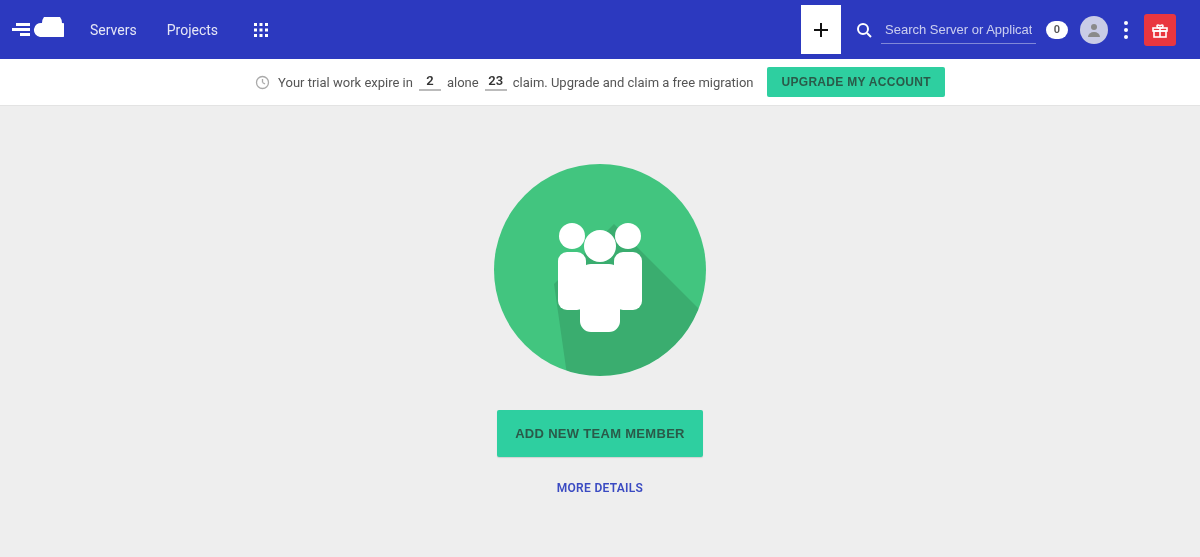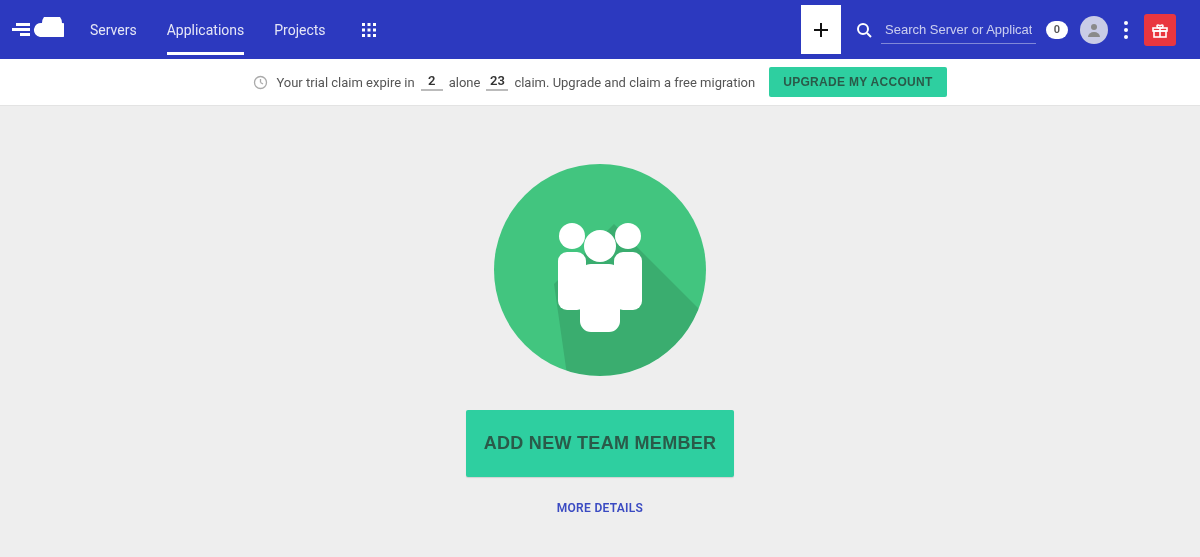--- a/index.html
+++ b/index.html
@@ -23,41 +23,38 @@
 .kebab-btn{display:flex;flex-direction:column;align-items:center;justify-content:center;width:20px;height:28px;margin-left:8px;cursor:pointer;gap:3px;}
 .kebab-btn span{width:4px;height:4px;background:#fff;border-radius:50%;}
 .gift-btn{width:32px;height:32px;background:#e9363f;border-radius:3px;display:flex;align-items:center;justify-content:center;margin:0 16px 0 8px;cursor:pointer;}
 .trial-bar{background:#fff;height:47px;display:flex;align-items:center;justify-content:center;font-size:13px;color:#555;border-bottom:1px solid #e3e3e3;}
 .trial-bar .clock{display:inline-flex;margin-right:8px;}
 .trial-num{display:inline-block;min-width:22px;text-align:center;font-weight:600;color:#333;border-bottom:2px solid #bbb;margin:0 6px;padding-bottom:1px;}
 .upgrade-btn{background:#2ecfa0;color:#2a5a49;font-size:12px;font-weight:700;letter-spacing:.3px;border:none;padding:8px 14px;border-radius:2px;margin-left:14px;cursor:pointer;text-align:right;}
 .main{display:flex;flex-direction:column;align-items:center;padding:58px 20px 40px;}
 .hero-circle{width:212px;height:212px;border-radius:50%;background:#42c57f;display:flex;align-items:center;justify-content:center;position:relative;overflow:hidden;}
 .hero-desc{max-width:720px;text-align:center;color:#9a9a9a;font-size:16px;line-height:1.45;margin-top:46px;}
-.add-btn{background:#2ecfa0;color:#2a5a49;font-size:18px;font-weight:700;letter-spacing:.3px;border:none;padding:23px 18px;border-radius:2px;margin-top:34px;cursor:pointer;box-shadow:0 1px 1px rgba(0,0,0,.12);}
+.add-btn{background:#2ecfa0;color:#2a5a49;font-size:13px;font-weight:700;letter-spacing:.3px;border:none;padding:16px 18px;border-radius:2px;margin-top:34px;cursor:pointer;box-shadow:0 1px 1px rgba(0,0,0,.12);}
 .more-link{color:#3a4ac2;font-size:12px;font-weight:600;letter-spacing:.3px;margin-top:24px;cursor:pointer;}
 </style>
 </head>
 <body>
 
 <div class="topbar">
   <div class="logo">
     <svg width="52" height="26" viewBox="0 0 52 26">
       <rect x="0" y="11" width="18" height="3" fill="#fff"></rect>
       <rect x="4" y="6" width="14" height="3" fill="#fff"></rect>
       <rect x="8" y="16" width="10" height="3" fill="#fff"></rect>
       <path d="M30 6 a10 10 0 0 1 20 0 a6 6 0 0 1 0 14 h-22 a7 7 0 0 1 2 -14" fill="#fff"></path>
     </svg>
   </div>
   <div class="nav">
     <div class="nav-item">
         <span>Servers</span>
-      </div>
-    <div class="nav-item active">
-        <span>Applications</span>
       </div>
     <div class="nav-item">
         <span>Projects</span>
       </div>
   </div>
   <div class="grid-btn">
     <svg width="14" height="14" viewBox="0 0 14 14" fill="#fff">
       <rect x="0" y="0" width="3" height="3"></rect>
         <rect x="5.5" y="0" width="3" height="3"></rect>
         <rect x="11" y="0" width="3" height="3"></rect>
@@ -108,21 +105,21 @@
 </div>
 
 <div class="trial-bar">
   <span class="clock">
     <svg width="15" height="15" viewBox="0 0 15 15" fill="none" stroke="#aaa" stroke-width="1.3">
         <circle cx="7.5" cy="7.5" r="6"></circle>
         <line x1="7.5" y1="7.5" x2="7.5" y2="4"></line>
         <line x1="7.5" y1="7.5" x2="10" y2="9"></line>
       </svg>
   </span>
-  <span>Your trial claim expire in</span>
+  <span>Your trial work expire in</span>
   <span class="trial-num">2</span>
   <span>alone</span>
   <span class="trial-num">23</span>
   <span>claim. Upgrade and claim a free migration</span>
   <button class="upgrade-btn">UPGRADE MY ACCOUNT</button>
 </div>
 
 <div class="main">
   <div class="hero-circle">
     <svg width="212" height="212" viewBox="0 0 212 212">

